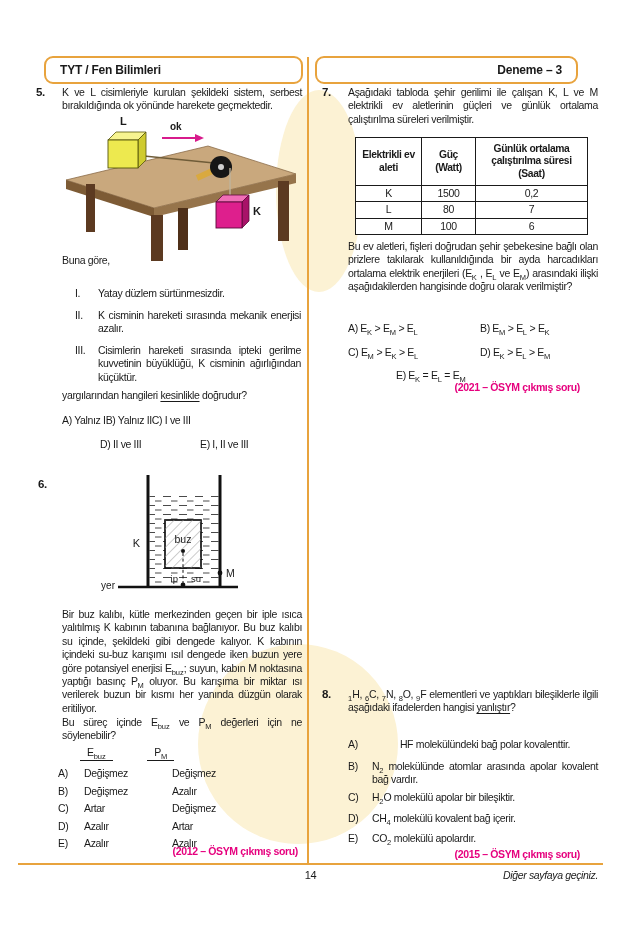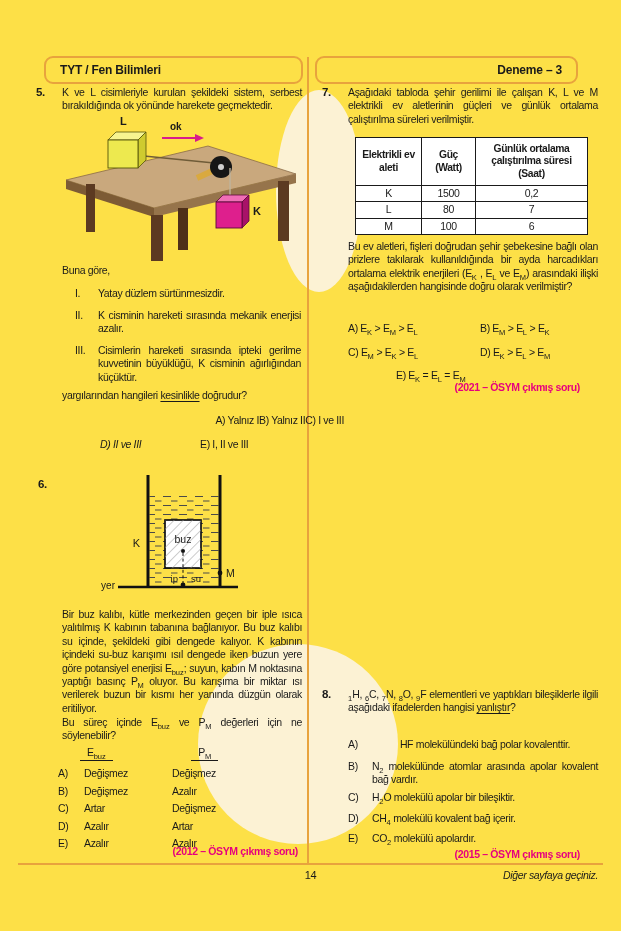--- a/index.html
+++ b/index.html
@@ -1,40 +1,40 @@
 <!DOCTYPE html>
 <html><head>
 <meta charset="utf-8">
 <style>
   * { margin:0; padding:0; box-sizing:border-box; }
   html,body { background:#e9e9e9; }
   body { font-family:"Liberation Sans", sans-serif; }
   #page {
     position:relative; width:621px; height:931px; margin:0 auto;
-    background:#fde047; color:#1a1a1a; overflow:hidden;
+    background:#ffffff; color:#1a1a1a; overflow:hidden;
     font-size:10.5px; line-height:13.4px; letter-spacing:-0.35px;
   }
   .abs { position:absolute; z-index:2; }
   .decor { position:absolute; z-index:0; background:#FCF2D4; border-radius:50%; }
   .rule { position:absolute; z-index:1; background:#E8A33D; }
   .hdrbox {
     position:absolute; z-index:2; height:28px; border:2px solid #E8A33D;
     border-radius:9px; background:transparent; font-weight:bold; font-size:12px;
     line-height:24px; letter-spacing:-0.2px;
   }
   .b { font-weight:normal; }
   .just { text-align:justify; }
   .qrow { display:flex; }
   .qnum { flex:0 0 26px; font-weight:bold; font-size:11.5px; }
   .itemrow { display:flex; }
   .itemnum { flex:0 0 23px; }
   sub { font-size:7.5px; line-height:0; vertical-align:-2.5px; letter-spacing:0; }
   u { text-underline-offset:1.5px; }
   .src { color:#E6007E; font-weight:bold; text-align:right; }
-  .optspread { display:flex; justify-content:flex-end;margin-left:44px; }
+  .optspread { display:flex; justify-content:flex-start; }
   .q6head span { border-bottom:1.2px solid #1a1a1a; padding:0 7px 1px 7px; display:inline-block; }
   .q6row { display:flex; height:17.5px; }
   .q6l { flex:0 0 26px; }
   .q6c1 { flex:0 0 88px; }
   .tbl7 { border-collapse:collapse; border:1.5px solid #1a1a1a; background:#fff; }
   .tbl7 td { border:1px solid #1a1a1a; text-align:center; vertical-align:middle; padding:1px 3px; letter-spacing:-0.35px; }
   .tbl7 tr.hd td { font-weight:bold; height:48px; font-size:10.3px; line-height:12.5px; border-bottom-width:1.5px; }
   .tbl7 tr.dr td { height:16px; font-size:10.5px; }
   .optrow7 { display:flex; }
   .optrow7 .c { flex:0 0 132px; }
@@ -101,21 +101,21 @@
     <line x1="174" y1="58" x2="174" y2="90" stroke="#BFB49C" stroke-width="1.4"></line>
 
     <g>
       <polygon points="160,92 167,85 193,85 186,92" fill="#F06EB6" stroke="#5a0a3a" stroke-width="0.8"></polygon>
       <polygon points="186,92 193,85 193,111 186,118" fill="#A81268" stroke="#5a0a3a" stroke-width="0.8"></polygon>
       <rect x="160" y="92" width="26" height="26" fill="#DE1F8D" stroke="#5a0a3a" stroke-width="0.9"></rect>
     </g>
     <text x="197" y="105" font-size="11" font-weight="bold">K</text>
   </svg>
 
-  <div class="abs b" style="left:62px; top:264px; width:238px;">Buna göre,</div>
+  <div class="abs b" style="left:62px; top:254px; width:238px;">Buna göre,</div>
 
   <div class="abs itemrow" style="left:75px; top:287px; width:226px;">
     <span class="itemnum">I.</span>
     <span class="just" style="flex:1;">Yatay düzlem sürtünmesizdir.</span>
   </div>
   <div class="abs itemrow" style="left:75px; top:344px; width:226px;">
     <span class="itemnum">III.</span>
     <span class="just" style="flex:1;">Cisimlerin hareketi sırasında ipteki gerilme kuvvetinin büyüklüğü, K cisminin ağırlığından küçüktür.</span>
   </div>
   <div class="abs itemrow" style="left:75px; top:309px; width:226px;">
@@ -124,21 +124,21 @@
   </div>
 
   <div class="abs b" style="left:62px; top:389px; width:238px;">yargılarından hangileri <u>kesinlikle</u> doğrudur?</div>
 
   <div class="abs optspread" style="left:62px; top:414px; width:238px;">
     <span>A) Yalnız I</span>
     <span>B) Yalnız II</span>
     <span>C) I ve III</span>
   </div>
   <div class="abs" style="left:100px; top:438px; width:200px; display:flex;">
-    <span style="flex:0 0 100px;font-style:italic;">D) II ve III</span>
+    <span style="flex:0 0 100px;">D) II ve III</span>
     <span>E) I, II ve III</span>
   </div>
 
   <div class="abs qnum" style="left:38px; top:478px;">6.</div>
 
   <svg class="abs" style="left:98px; top:467px;" width="150" height="134" viewBox="0 0 150 134">
     <defs>
       <pattern id="wpat" width="16" height="9" patternUnits="userSpaceOnUse">
         <line x1="1" y1="2.5" x2="9" y2="2.5" stroke="#4a4a4a" stroke-width="1"></line>
         <line x1="9" y1="7" x2="15.5" y2="7" stroke="#4a4a4a" stroke-width="1"></line>
@@ -172,21 +172,21 @@
     <text x="17" y="122" font-size="10" text-anchor="end">yer</text>
   </svg>
 
   <div class="abs just" style="left:62px; top:608px; width:240px;">Bir buz kalıbı, kütle merkezinden geçen bir iple ısıca yalıtılmış K kabının tabanına bağlanıyor. Bu buz kalıbı su içinde, şekildeki gibi dengede kalıyor. K kabının içindeki su-buz karışımı ısıl dengede iken buzun yere göre potansiyel enerjisi E<sub>buz</sub>; suyun, kabın M noktasına yaptığı basınç P<sub>M</sub> oluyor. Bu karışıma bir miktar ısı verilerek buzun bir kısmı her yanında düzgün olarak eritiliyor.</div>
 
   <div class="abs b just" style="left:62px; top:716px; width:240px;">Bu süreç içinde E<sub>buz</sub> ve P<sub>M</sub> değerleri için ne söylenebilir?</div>
 
   <div class="abs" style="left:58px; top:746px; width:240px;">
     <div class="q6head" style="height:18px;">
       <span style="margin-left:22px;">E<sub>buz</sub></span>
-      <span style="margin-left:76px;">P<sub>M</sub></span>
+      <span style="margin-left:32px;">P<sub>M</sub></span>
     </div>
     <div class="q6row" style="margin-top:3px;">
       <span class="q6l">A)</span>
       <span class="q6c1">Değişmez</span>
       <span>Değişmez</span>
     </div>
     <div class="q6row">
       <span class="q6l">B)</span>
       <span class="q6c1">Değişmez</span>
       <span>Azalır</span>

